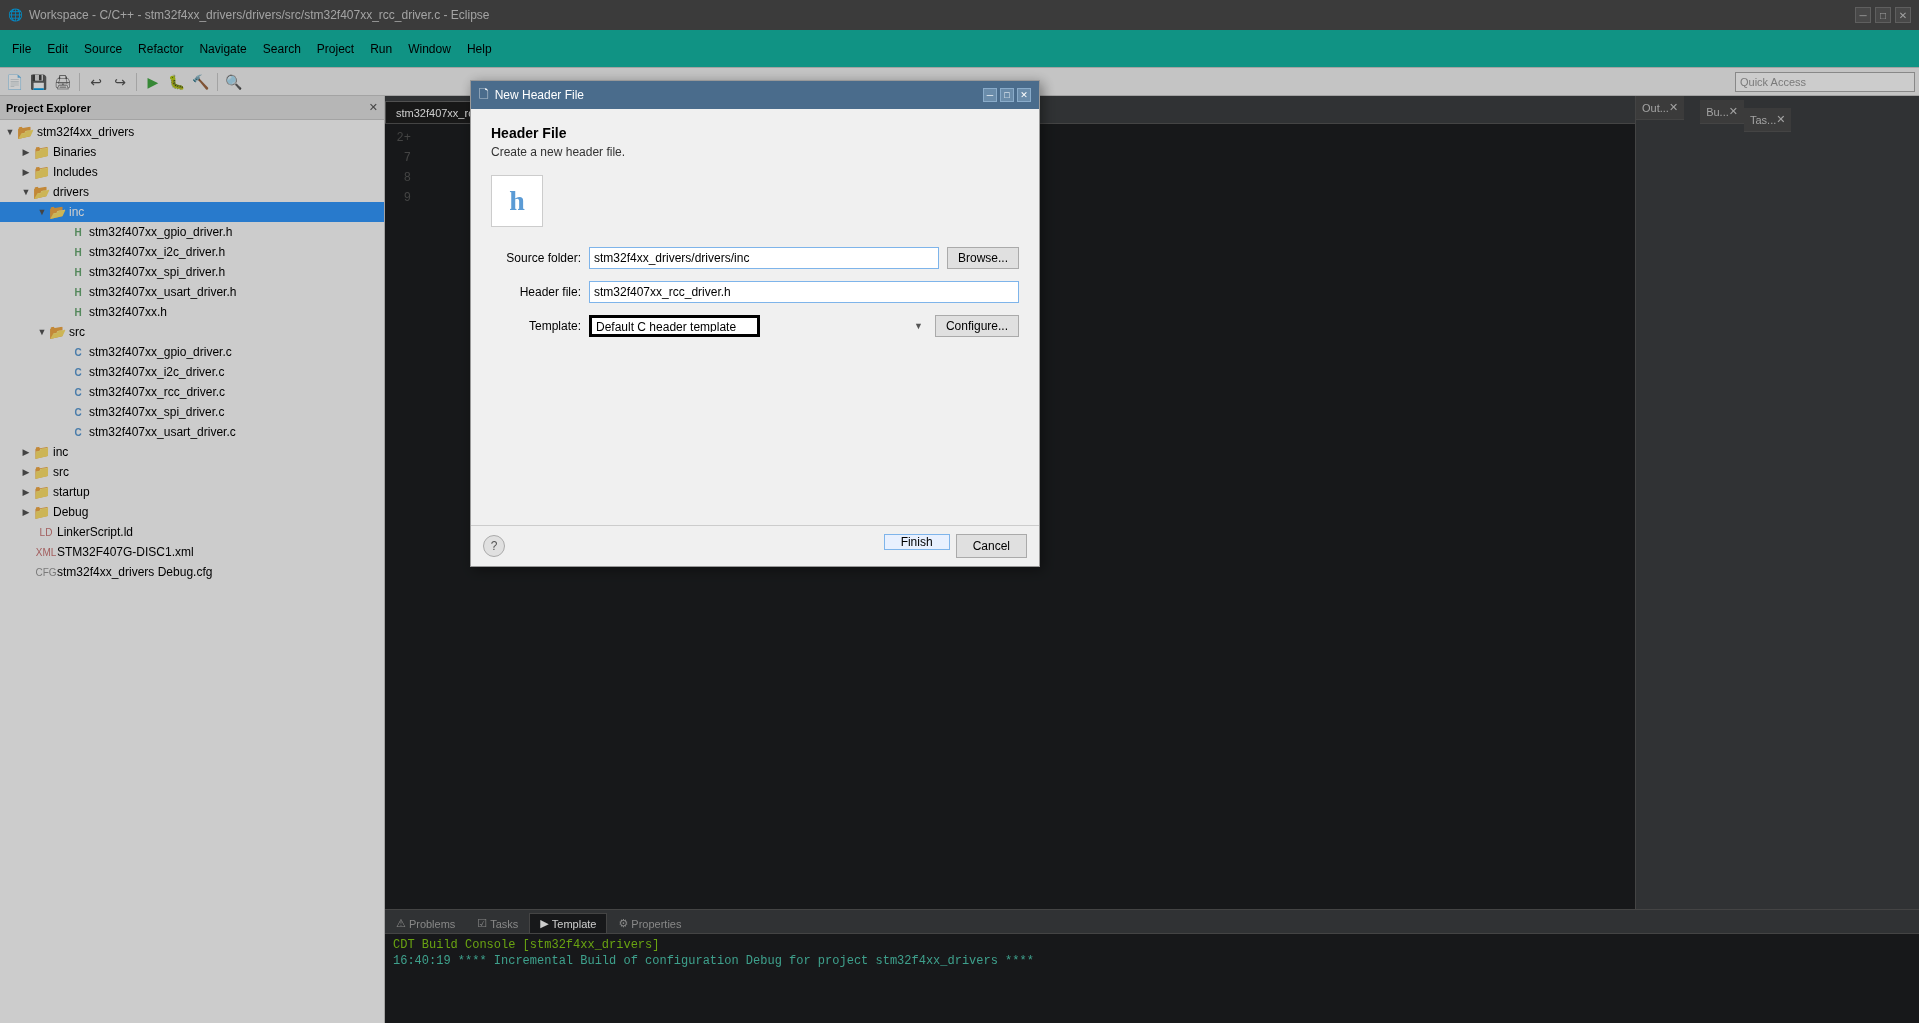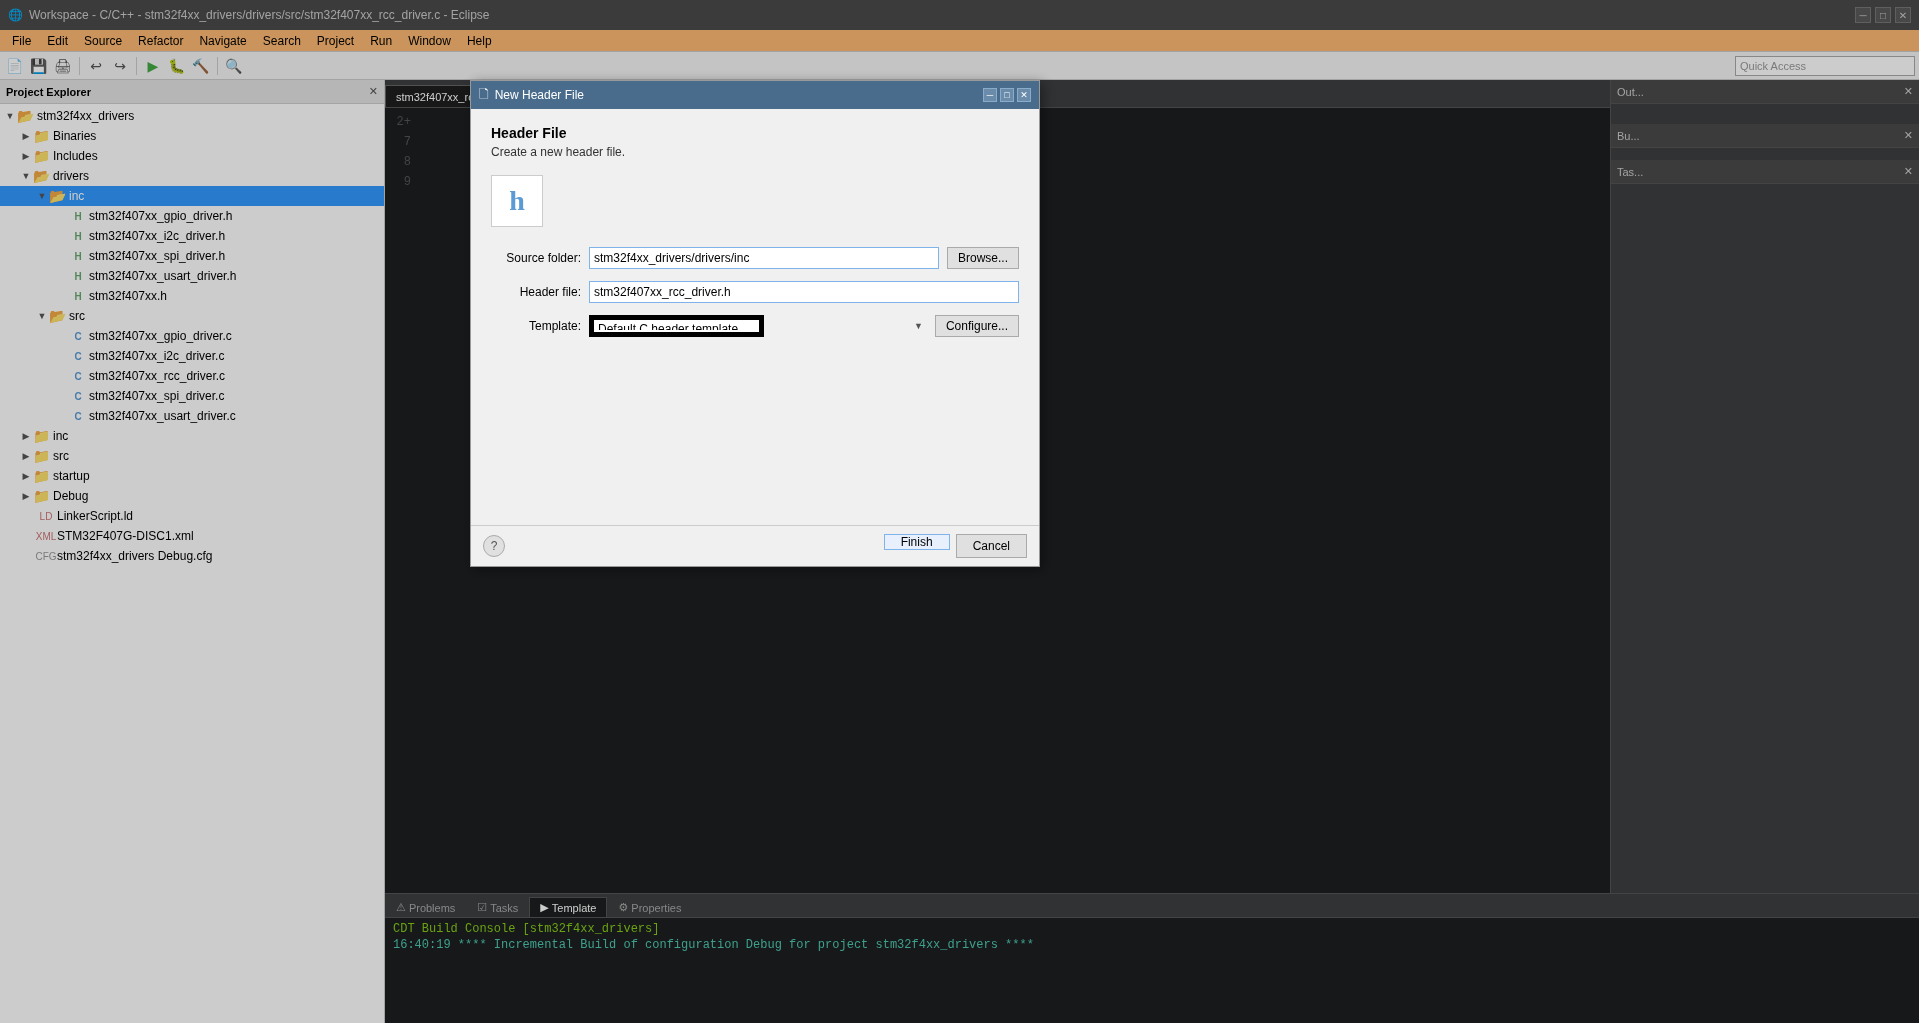--- a/index.html
+++ b/index.html
@@ -31,22 +31,22 @@
       background: #5a5a5a;
       border: 1px solid #777;
       color: #ccc;
       font-size: 10px;
       display: flex; align-items: center; justify-content: center;
       cursor: pointer;
     }
 
     
     .menu-bar {
-      background: #fdba74;
-      height: 22px;
+      background: #14b8a6;
+      height: 38px;
       display: flex;
       align-items: center;
       padding: 0 4px;
       border-bottom: 1px solid #ccc;
     }
     .menu-item {
       padding: 2px 8px;
       font-size: 12px;
       color: #000;
       cursor: pointer;
@@ -204,25 +204,25 @@
       padding-top: 4px;
     }
     .code-lines {
       margin-left: 36px;
       line-height: 20px;
       padding-top: 4px;
     }
 
     
     .right-panels {
-      width: 309px;
+      width: 284px;
       background: #3c3f41;
       border-left: 1px solid #555;
       display: flex;
-      flex-direction: column;
+      flex-direction: row;
     }
     .panel-header {
       background: #4a4a4a;
       height: 24px;
       display: flex;
       align-items: center;
       padding: 0 6px;
       font-size: 11px;
       color: #ccc;
       border-bottom: 1px solid #555;
@@ -351,21 +351,21 @@
       height: 22px;
       border: 1px solid #7eb4ea;
       background: #fff;
       padding: 2px 4px;
       font-size: 12px;
       outline: none;
     }
     .form-select {
       flex: 1;
       height: 22px;
-      border: 5px solid #000000;
+      border: 3px solid #000000;
       background: #fff;
       padding: 2px 4px;
       font-size: 12px;
       outline: none;
       appearance: none;
       -webkit-appearance: none;
       padding-right: 20px;
       position: relative;
     }
     .select-wrapper {

